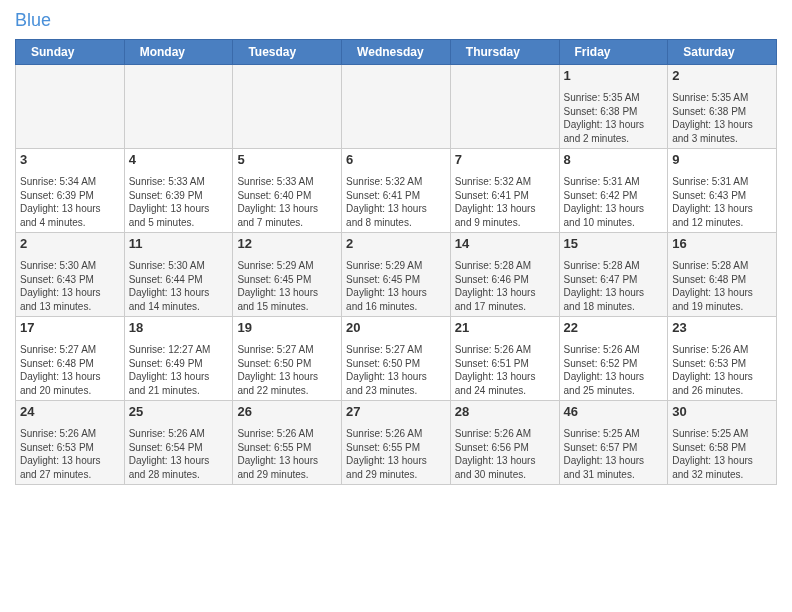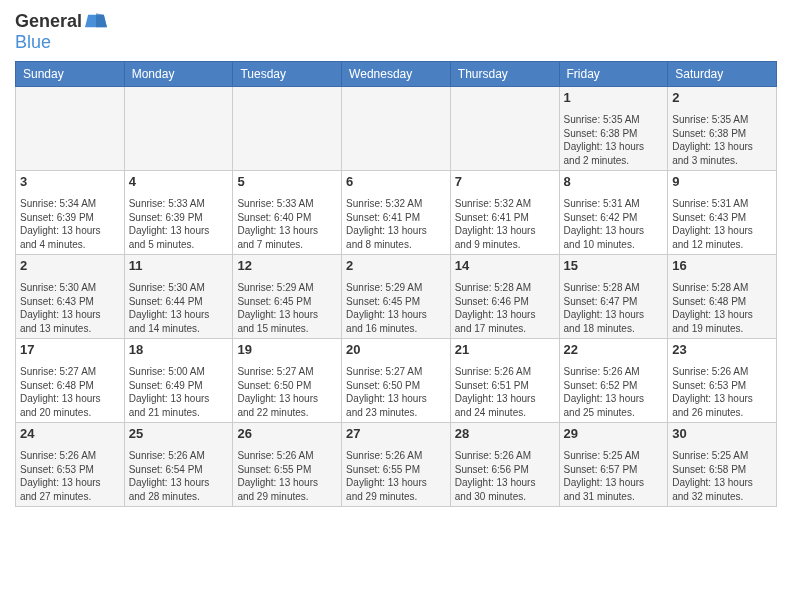--- a/index.html
+++ b/index.html
@@ -38,22 +38,22 @@
     }
     table {
       width: 100%;
       border-collapse: collapse;
       table-layout: fixed;
     }
     thead tr th {
       background-color: #4a7fc1;
       color: #fff;
       font-size: 12px;
-      font-weight: normal;
-      padding: 5px 7px;
+      font-weight: bold;
+      padding: 5px 15px;
       text-align: left;
       border: 1px solid #3a6aaa;
     }
     tbody tr td {
       vertical-align: top;
       border: 1px solid #ccc;
       padding: 3px 4px;
       font-size: 10px;
       color: #333;
       height: 80px;
@@ -78,27 +78,20 @@
       background: #f9f9f9;
     }
   </style>
 </head>
 <body>
 
 <div class="container">
   <div class="header">
     <div class="logo">
     <div style="display:flex;flex-direction:column;align-items:flex-start;">
-      <div style="display:flex;align-items:center;">
-        <span style="font-size:18px;font-weight:bold;color:#333;">General</span>
-        <svg width="22" height="22" viewBox="0 0 28 28" style="margin-left:3px;">
-          <polygon points="4,6 24,6 28,22 0,22" fill="#4a90d9"></polygon>
-          <polygon points="14,4 24,6 28,22 14,22" fill="#2a6aaa" opacity="0.6"></polygon>
-        </svg>
-      </div>
       <span style="font-size:18px;font-weight:normal;color:#4a90d9;">Blue</span>
     </div>
   </div>
     <div class="title-area">
       <div class="month-title"></div>
       <div class="subtitle"></div>
     </div>
   </div>
 
   <table>
@@ -223,21 +216,21 @@
         </tr>
         <tr>
           <td>
             <span class="day-num">17</span>
             <div class="day-info">Sunrise: 5:27 AM
 Sunset: 6:48 PM
 Daylight: 13 hours and 20 minutes.</div>
           </td>
           <td>
             <span class="day-num">18</span>
-            <div class="day-info">Sunrise: 5:00 AM
+            <div class="day-info">Sunrise: 12:27 AM
 Sunset: 6:49 PM
 Daylight: 13 hours and 21 minutes.</div>
           </td>
           <td>
             <span class="day-num">19</span>
             <div class="day-info">Sunrise: 5:27 AM
 Sunset: 6:50 PM
 Daylight: 13 hours and 22 minutes.</div>
           </td>
           <td>
@@ -290,21 +283,21 @@
 Sunset: 6:55 PM
 Daylight: 13 hours and 29 minutes.</div>
           </td>
           <td>
             <span class="day-num">28</span>
             <div class="day-info">Sunrise: 5:26 AM
 Sunset: 6:56 PM
 Daylight: 13 hours and 30 minutes.</div>
           </td>
           <td>
-            <span class="day-num">29</span>
+            <span class="day-num">46</span>
             <div class="day-info">Sunrise: 5:25 AM
 Sunset: 6:57 PM
 Daylight: 13 hours and 31 minutes.</div>
           </td>
           <td>
             <span class="day-num">30</span>
             <div class="day-info">Sunrise: 5:25 AM
 Sunset: 6:58 PM
 Daylight: 13 hours and 32 minutes.</div>
           </td>

